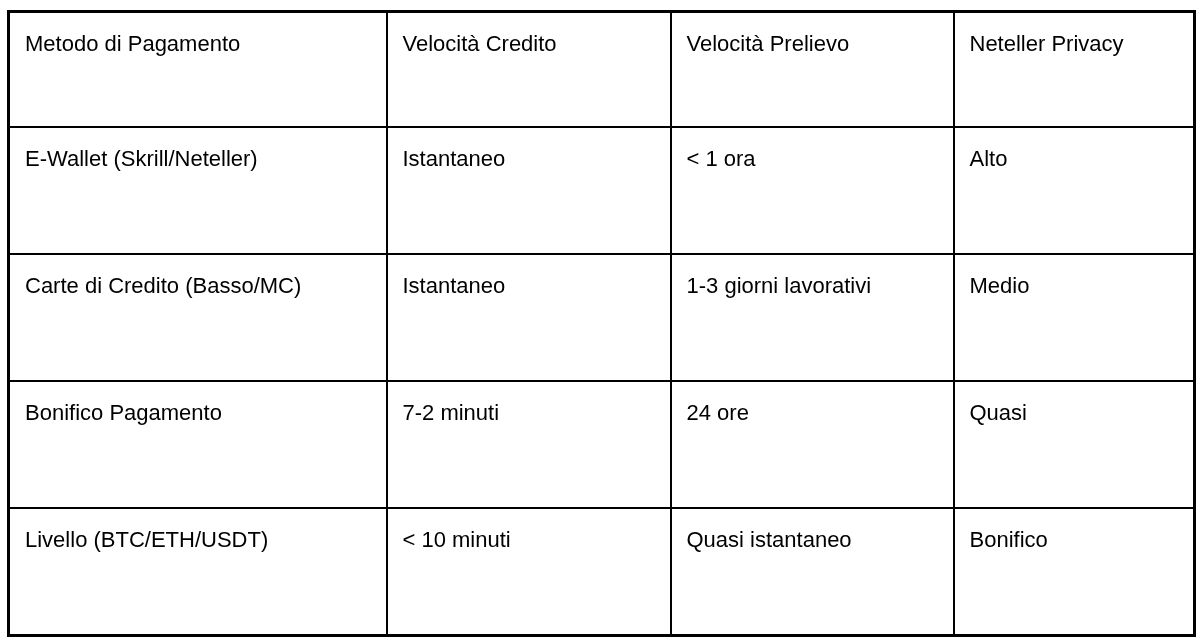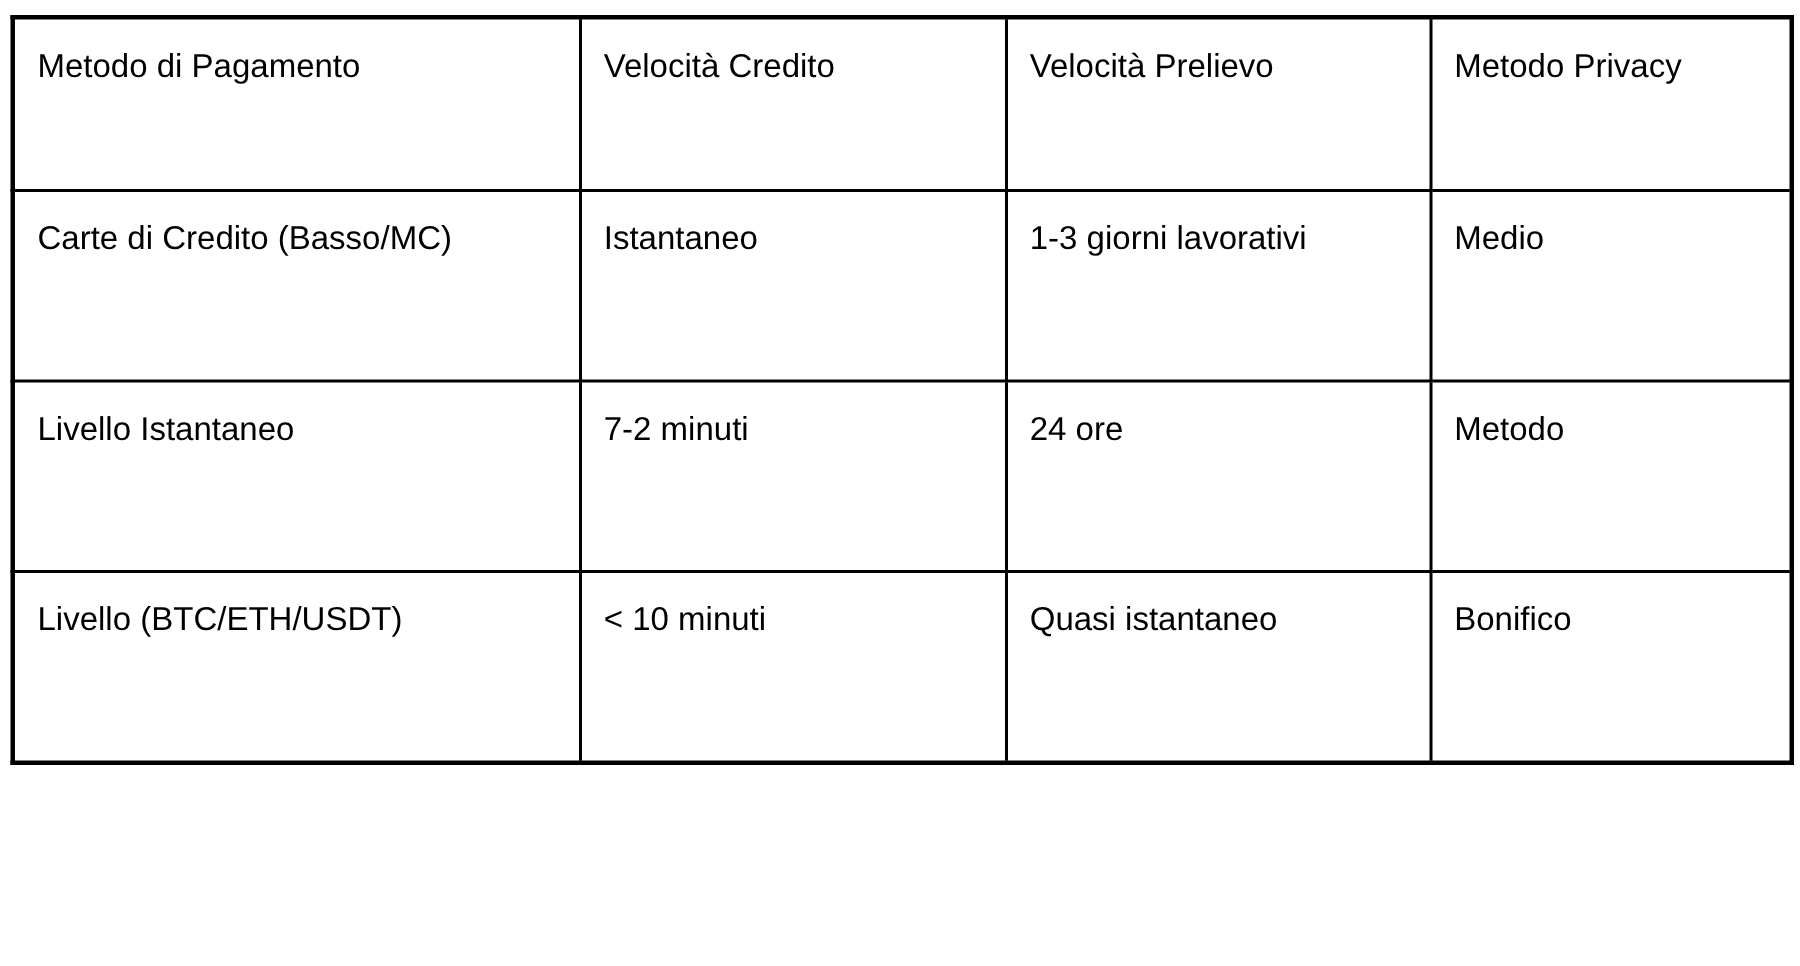--- a/index.html
+++ b/index.html
@@ -57,35 +57,41 @@
       <col class="c0">
         <col class="c1">
         <col class="c2">
         <col class="c3">
     </colgroup>
     <thead>
       <tr class="header-row">
         <th>Metodo di Pagamento</th>
         <th>Velocità Credito</th>
         <th>Velocità Prelievo</th>
-        <th>Metodo Privacy</th>
+        <th>Neteller Privacy</th>
       </tr>
     </thead>
     <tbody>
+      <tr class="body-row">
+        <td>E-Wallet (Skrill/Neteller)</td>
+        <td>Istantaneo</td>
+        <td>&lt; 1 ora</td>
+        <td>Alto</td>
+      </tr>
       <tr class="body-row">
         <td>Carte di Credito (Basso/MC)</td>
         <td>Istantaneo</td>
         <td>1-3 giorni lavorativi</td>
         <td>Medio</td>
       </tr>
       <tr class="body-row">
-        <td>Livello Istantaneo</td>
+        <td>Bonifico Pagamento</td>
         <td>7-2 minuti</td>
         <td>24 ore</td>
-        <td>Metodo</td>
+        <td>Quasi</td>
       </tr>
       <tr class="body-row">
         <td>Livello (BTC/ETH/USDT)</td>
         <td>&lt; 10 minuti</td>
         <td>Quasi istantaneo</td>
         <td>Bonifico</td>
       </tr>
     </tbody>
   </table>
 </div>

